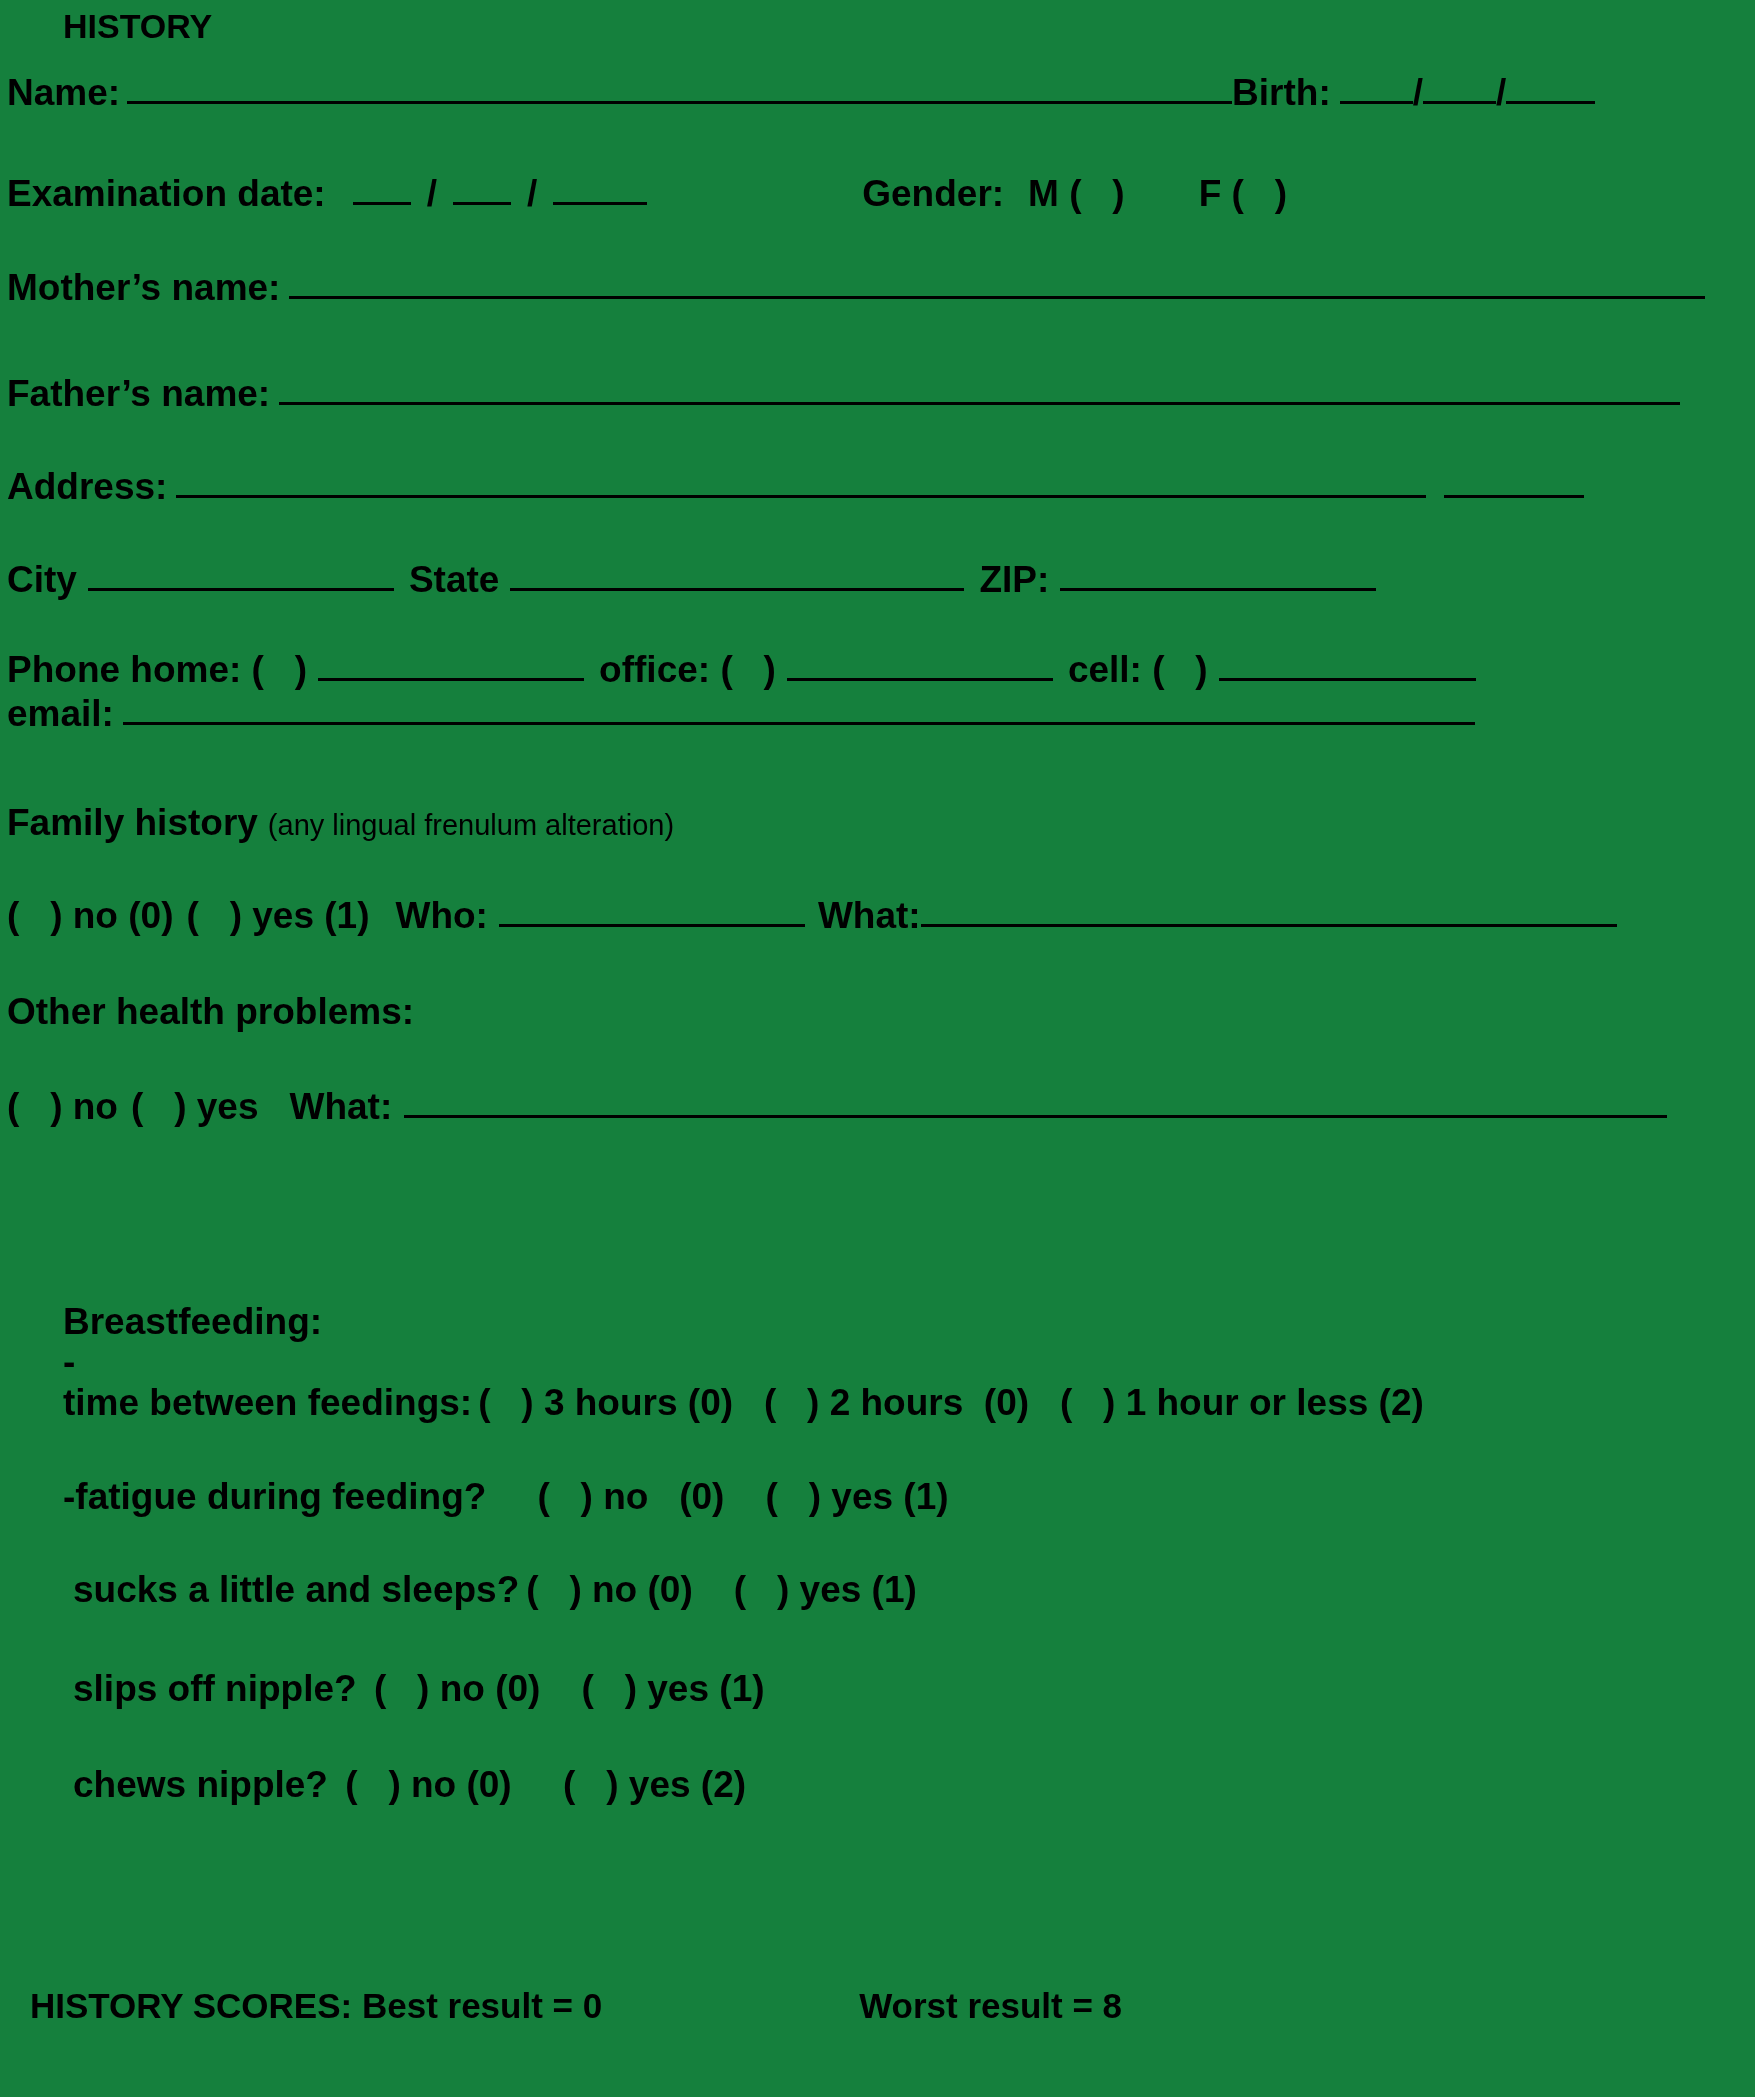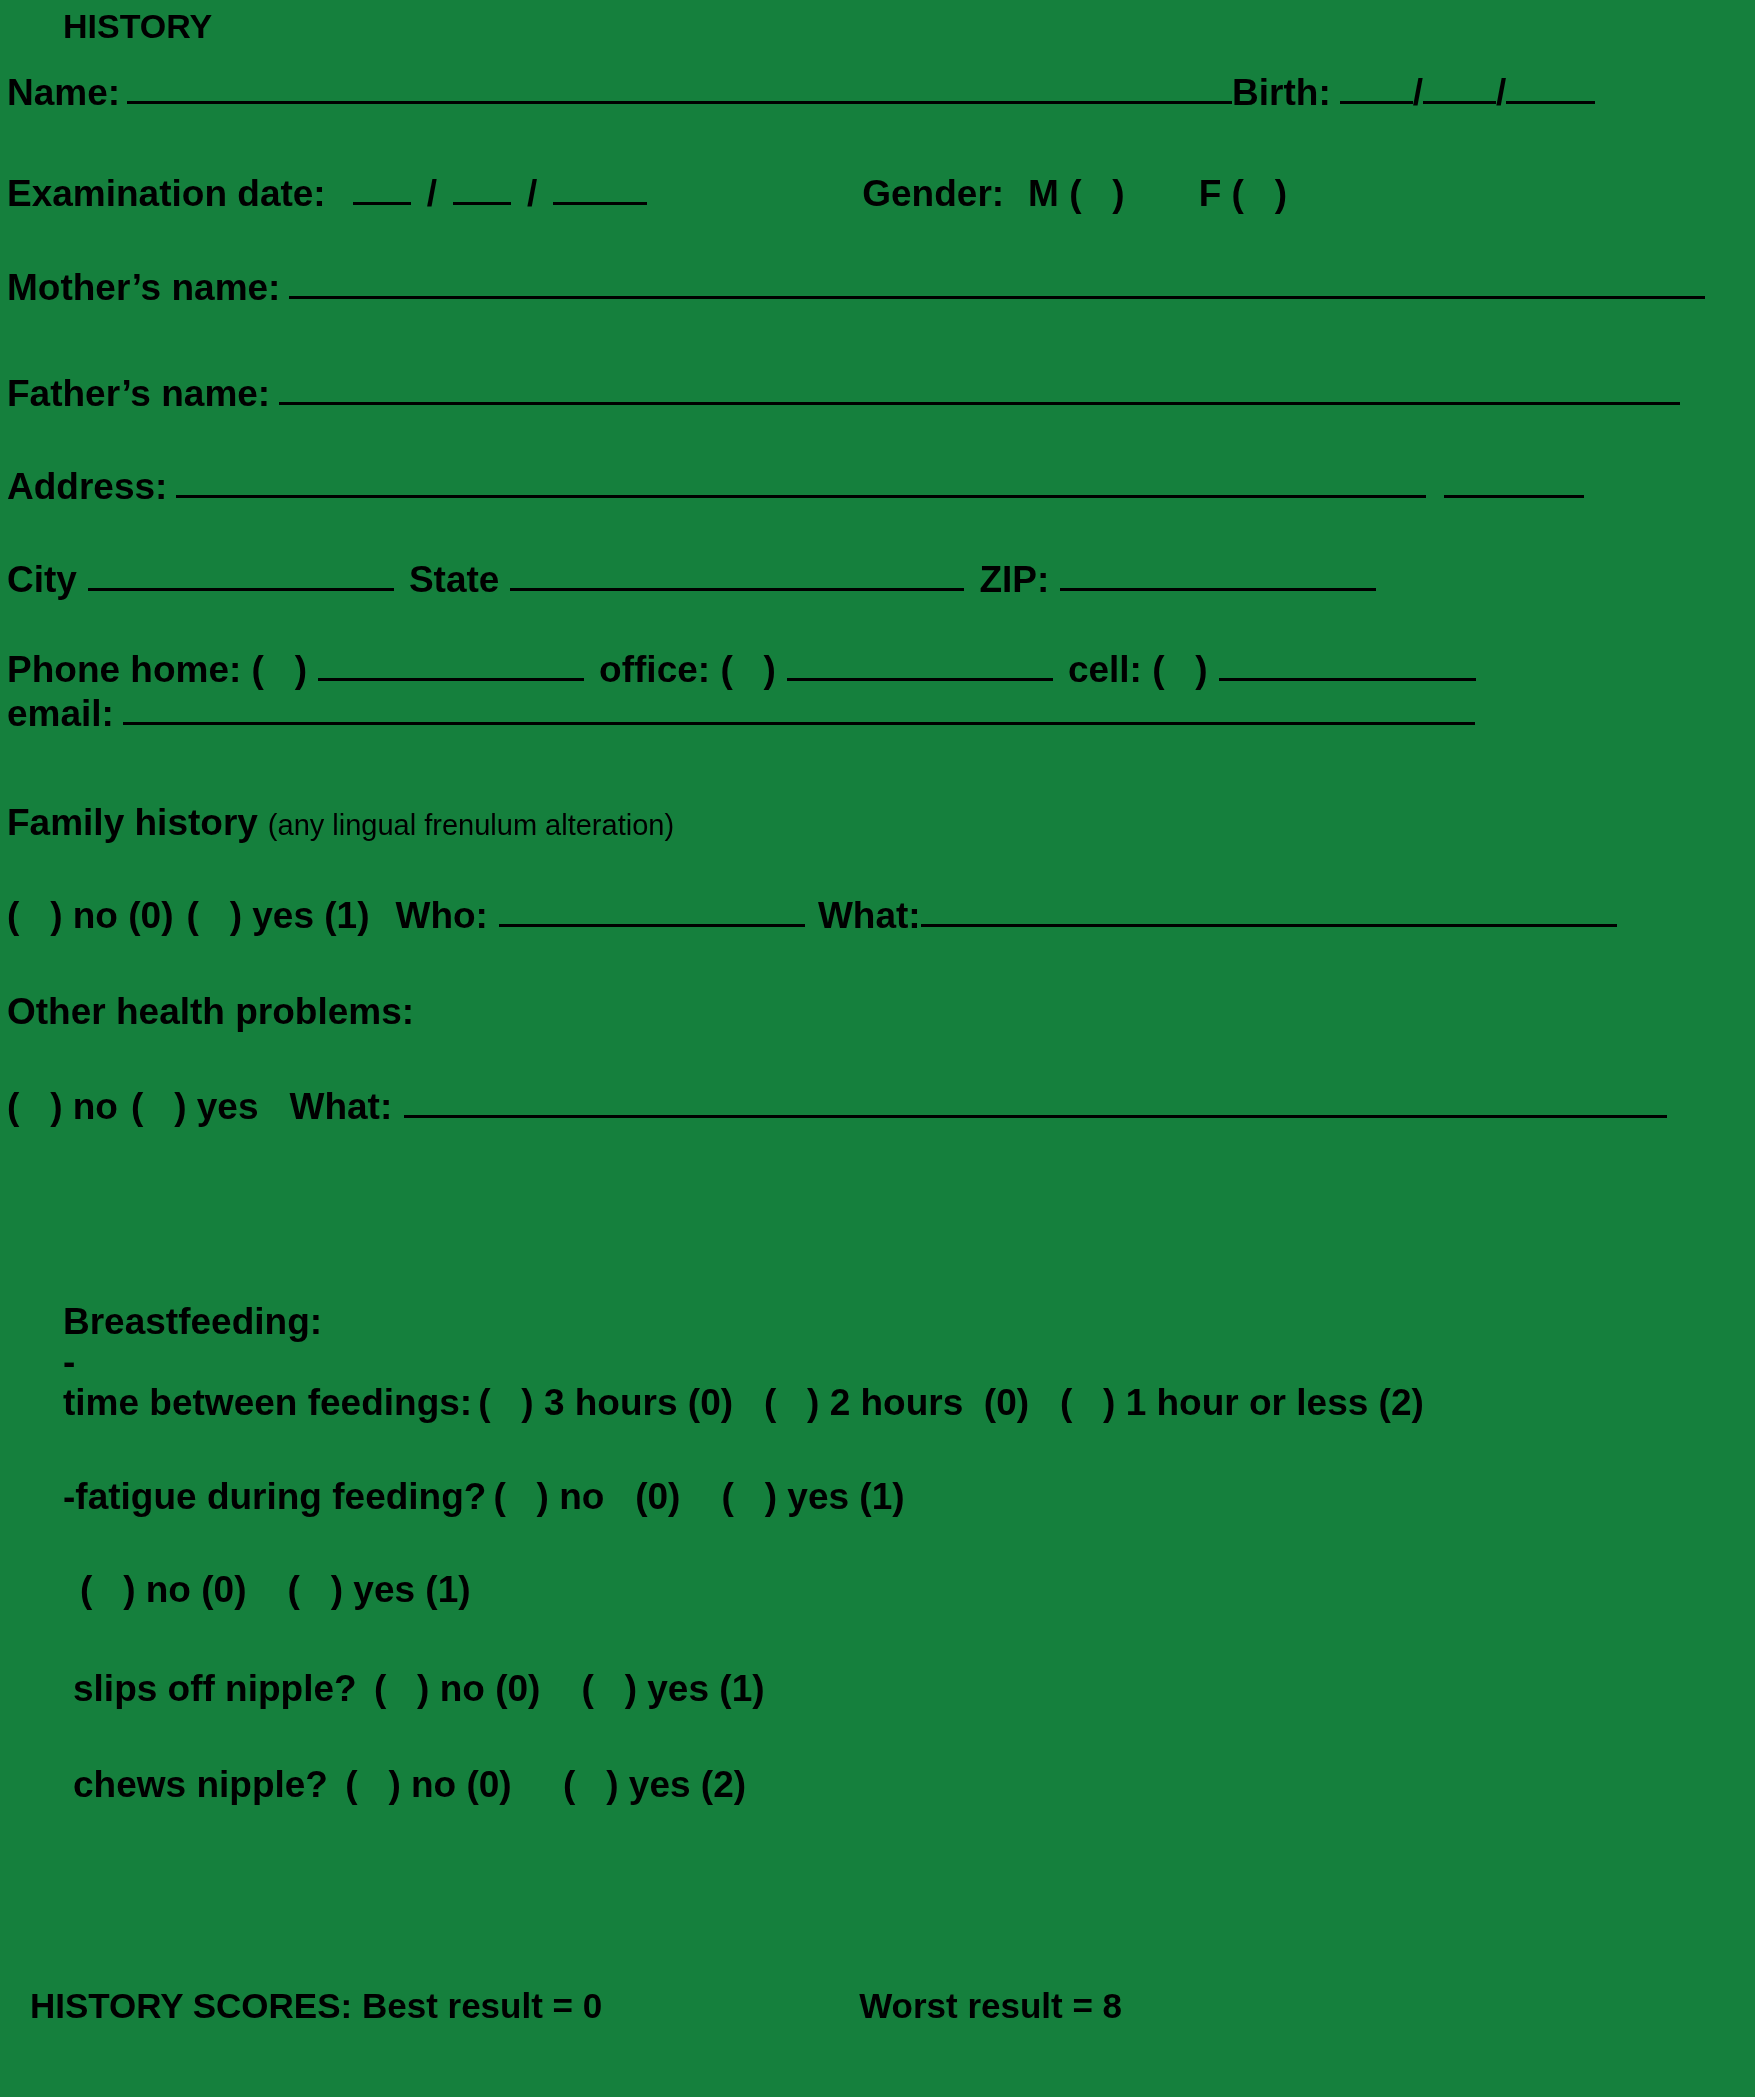--- a/index.html
+++ b/index.html
@@ -166,26 +166,27 @@
 
   <div class="row fs-body" style="left:63px; top:1343px;">
     <span class="t">-</span>
   </div>
 
   <div class="row fs-body" style="left:63px; top:1384px;">
     <span class="t">time between feedings:</span>
     <span class="t" style="margin-left:6px;">(   ) 3 hours (0)   (   ) 2 hours  (0)   (   ) 1 hour or less (2)</span>
   </div>
 
-  <div class="row fs-body" style="left:63px; top:1478px;">
+  <div class="row fs-body" style="left:63px; top:1478px;gap:44px;">
     <span class="t">-fatigue during feeding?</span>
     <span class="t" style="margin-left:7px;">(   ) no   (0)    (   ) yes (1)</span>
   </div>
 
   <div class="row fs-body" style="left:73px; top:1571px;">
+    <span class="t">sucks a little and sleeps?</span>
     <span class="t" style="margin-left:7px;">(   ) no (0)    (   ) yes (1)</span>
   </div>
 
   <div class="row fs-body" style="left:73px; top:1670px;">
     <span class="t">slips off nipple?</span>
     <span class="t" style="margin-left:7px;"> (   ) no (0)    (   ) yes (1)</span>
   </div>
 
   <div class="row fs-body" style="left:73px; top:1766px;">
     <span class="t">chews nipple?</span>

